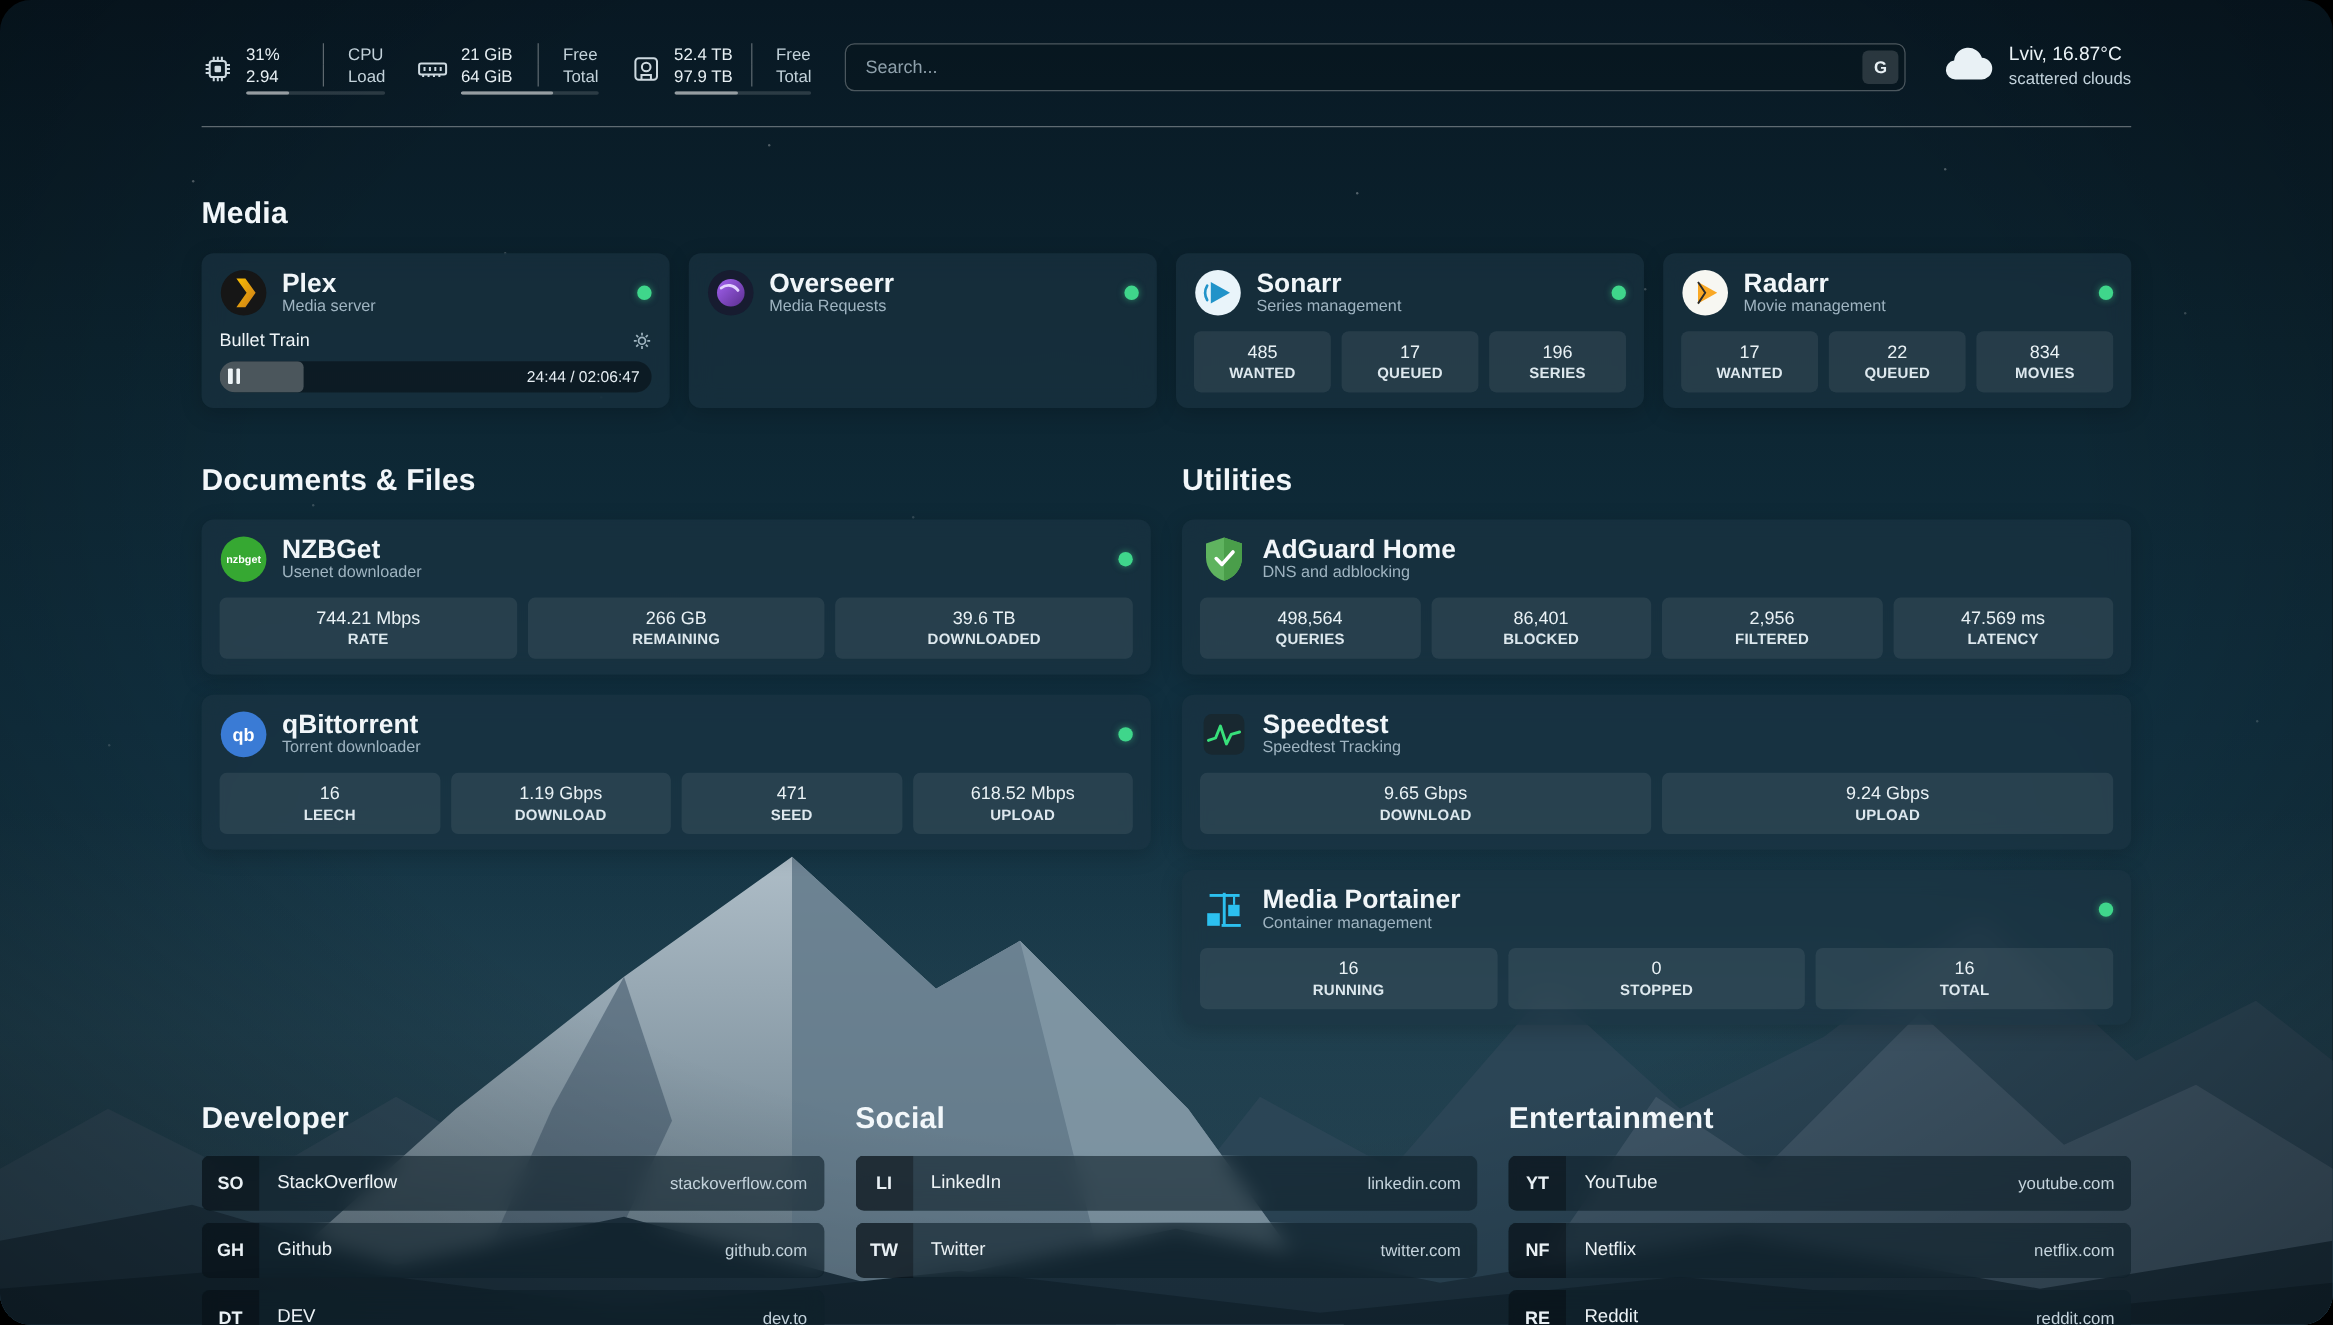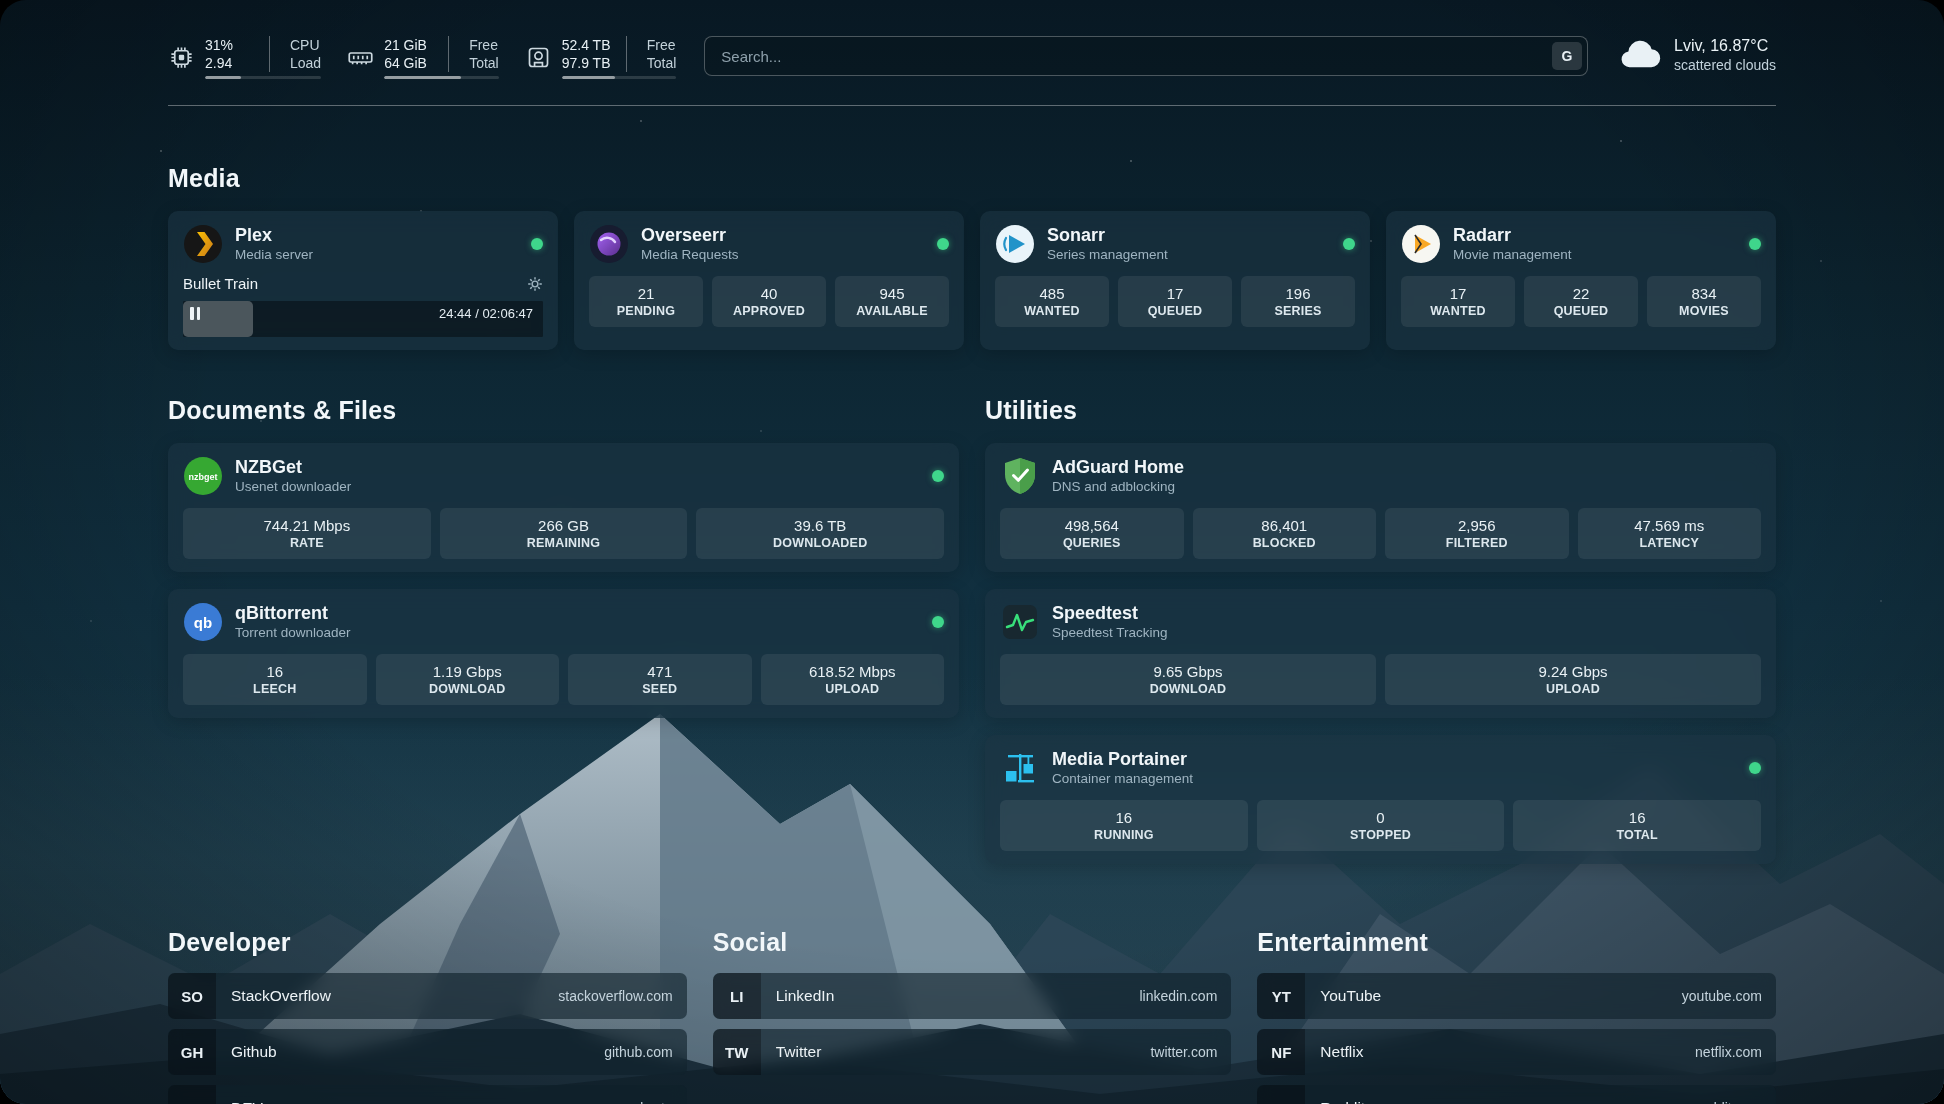--- a/index.html
+++ b/index.html
@@ -45,33 +45,33 @@
   .section-title{font-size:25px;font-weight:700;color:#f2f7fa;margin:0;letter-spacing:.2px;}
   .media-section{margin-top:58px;}
   .media-grid{display:grid;grid-template-columns:repeat(4,1fr);gap:16px;margin-top:18px;}
   
   .card{background:rgba(27,51,66,.62);border-radius:10px;padding:13px 15px;backdrop-filter:blur(10px);
     box-shadow:0 4px 18px rgba(0,0,0,.18);}
   .card-header{display:flex;align-items:center;gap:12px;}
   .svc-icon{width:40px;height:40px;flex:0 0 40px;display:flex;align-items:center;justify-content:center;}
   .svc-icon svg{display:block;}
   .card-titles{display:flex;flex-direction:column;min-width:0;}
-  .card-name{font-size:18px;font-weight:600;color:#f1f6f9;line-height:21px;white-space:nowrap;}
+  .card-name{font-size:22px;font-weight:600;color:#f1f6f9;line-height:21px;white-space:nowrap;}
   .card-sub{font-size:13.5px;color:#9fb4c1;line-height:17px;white-space:nowrap;}
   .status-dot{width:12px;height:12px;border-radius:50%;background:#3fd68b;margin-left:auto;flex:0 0 12px;
     box-shadow:0 0 6px rgba(63,214,139,.55);}
   .stats{display:flex;gap:9px;margin-top:12px;}
   .stat{flex:1;background:rgba(255,255,255,.075);border-radius:6px;text-align:center;padding:8px 4px 7px;}
   .stat-value{font-size:15px;color:#e9f1f5;line-height:19px;white-space:nowrap;}
   .stat-label{font-size:12.5px;font-weight:700;color:#dde8ee;line-height:17px;letter-spacing:.2px;}
   
   .np-row{display:flex;align-items:center;margin-top:11px;}
   .np-title{font-size:15px;color:#eef4f7;}
   .np-gear{margin-left:auto;cursor:pointer;display:flex;}
-  .player-bar{position:relative;margin-top:9px;height:36px;border-radius:1px;background:rgba(0,0,0,.38);overflow:hidden;}
+  .player-bar{position:relative;margin-top:9px;height:26px;border-radius:13px;background:rgba(0,0,0,.38);overflow:hidden;}
   .player-fill{position:absolute;left:0;top:0;bottom:0;background:rgba(255,255,255,.26);border-radius:5px;}
   .pause-btn{position:absolute;left:7px;top:6px;display:flex;gap:3px;cursor:pointer;}
   .pause-btn i{display:block;width:3.5px;height:13px;background:#eef4f7;border-radius:1px;}
   .player-time{position:absolute;right:10px;top:5px;font-size:13px;color:#e6eef3;}
   
   .mid-grid{display:grid;grid-template-columns:1fr 1fr;gap:26px;margin-top:46px;}
   .col-cards{display:flex;flex-direction:column;gap:17px;margin-top:18px;}
   
   .bookmarks-grid{display:grid;grid-template-columns:1fr 1fr 1fr;gap:26px;margin-top:64px;}
   .bm-rows{display:flex;flex-direction:column;gap:10px;margin-top:16px;}
@@ -262,34 +262,20 @@
                 <circle cx="20" cy="20" r="11.5" fill="url(#ovg)"></circle>
                 <path d="M12 16a9.5 9.5 0 0 1 14 2" stroke="#e3d2ff" stroke-width="2.4" fill="none" stroke-linecap="round"></path>
               </svg>
             </span>
             <div class="card-titles">
               <span class="card-name">Overseerr</span>
               <span class="card-sub">Media Requests</span>
             </div>
             <span class="status-dot"></span>
           </div>
-          <div class="stats">
-            <div class="stat">
-              <div class="stat-value">21</div>
-              <div class="stat-label">PENDING</div>
-            </div>
-            <div class="stat">
-              <div class="stat-value">40</div>
-              <div class="stat-label">APPROVED</div>
-            </div>
-            <div class="stat">
-              <div class="stat-value">945</div>
-              <div class="stat-label">AVAILABLE</div>
-            </div>
-          </div>
         </div>
 
         <div class="card">
           <div class="card-header">
             <span class="svc-icon">
               <svg viewBox="0 0 40 40" width="40" height="40">
                 <circle cx="20" cy="20" r="19" fill="#e9f4fa"></circle>
                 <path d="M14 11l16 9-16 9z" fill="#2193c9"></path>
                 <path d="M11 14a12 12 0 0 0 0 12" stroke="#2193c9" stroke-width="2.2" fill="none" stroke-linecap="round"></path>
               </svg>

